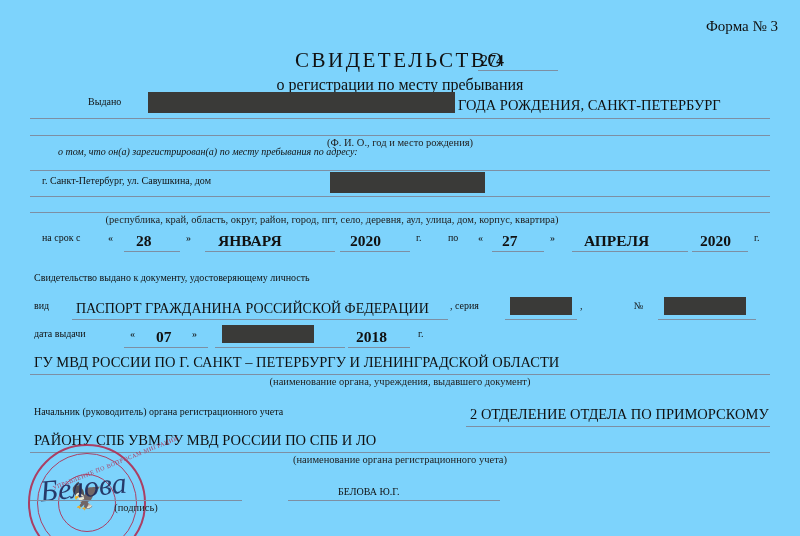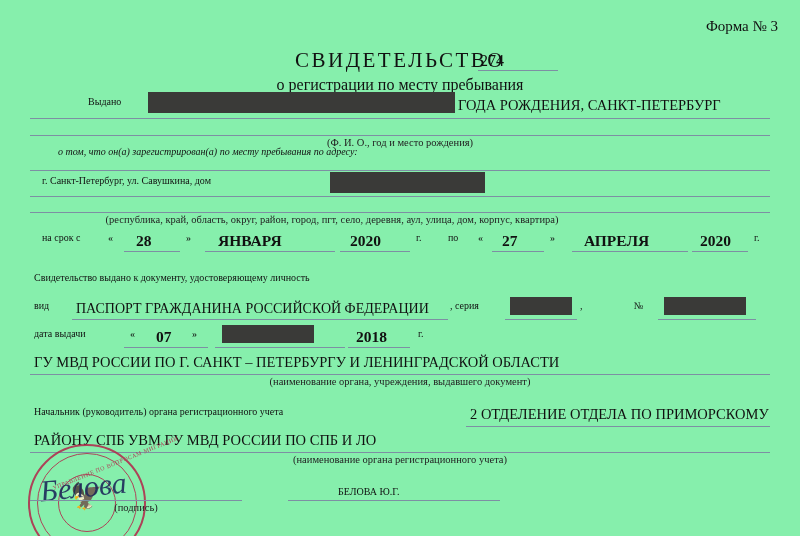--- a/index.html
+++ b/index.html
@@ -8,21 +8,21 @@
     background: #ffffff;
   }
   body {
     font-family: "Liberation Serif", serif;
     color: #111;
   }
   #doc {
     position: relative;
     width: 800px;
     height: 536px;
-    background: #86efac;
+    background: #7dd3fc;
     overflow: hidden;
   }
   .form-no {
     position: absolute;
     top: 18px;
     right: 22px;
     font-size: 15px;
     color: #111;
   }
   .title {

